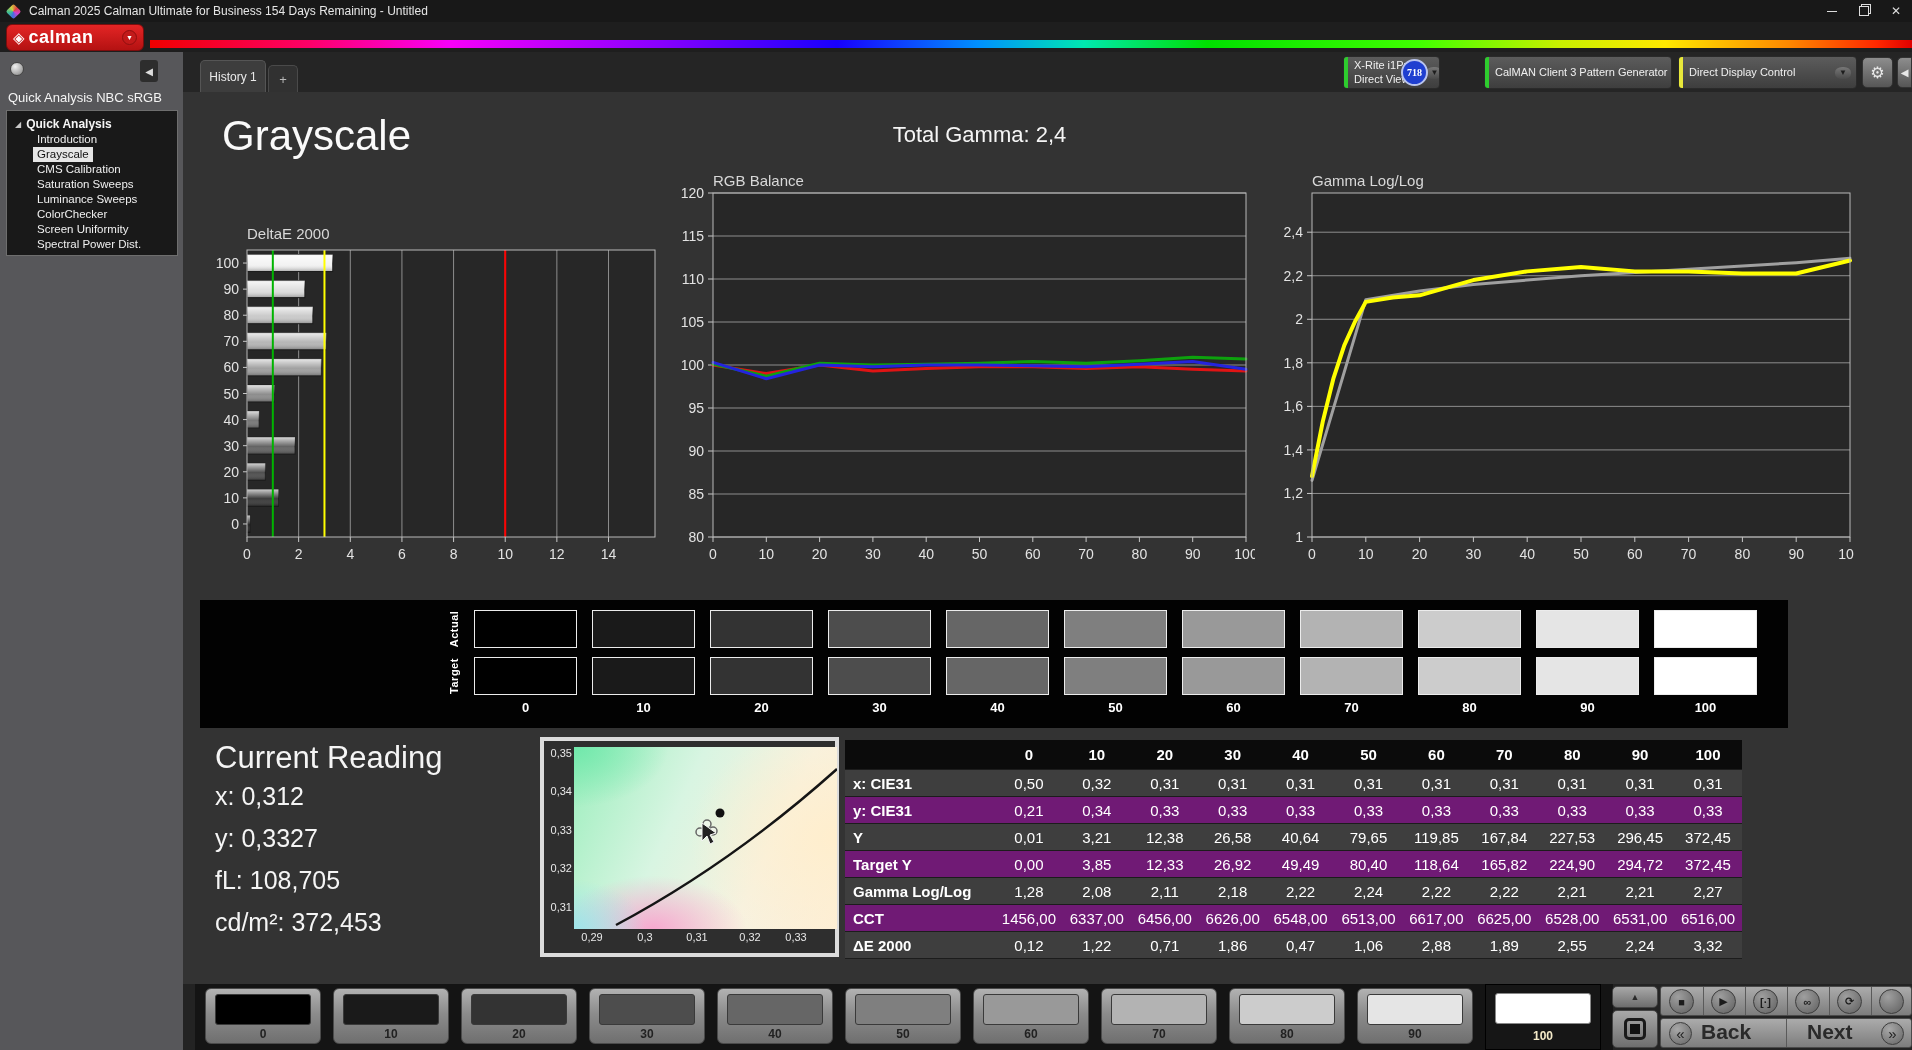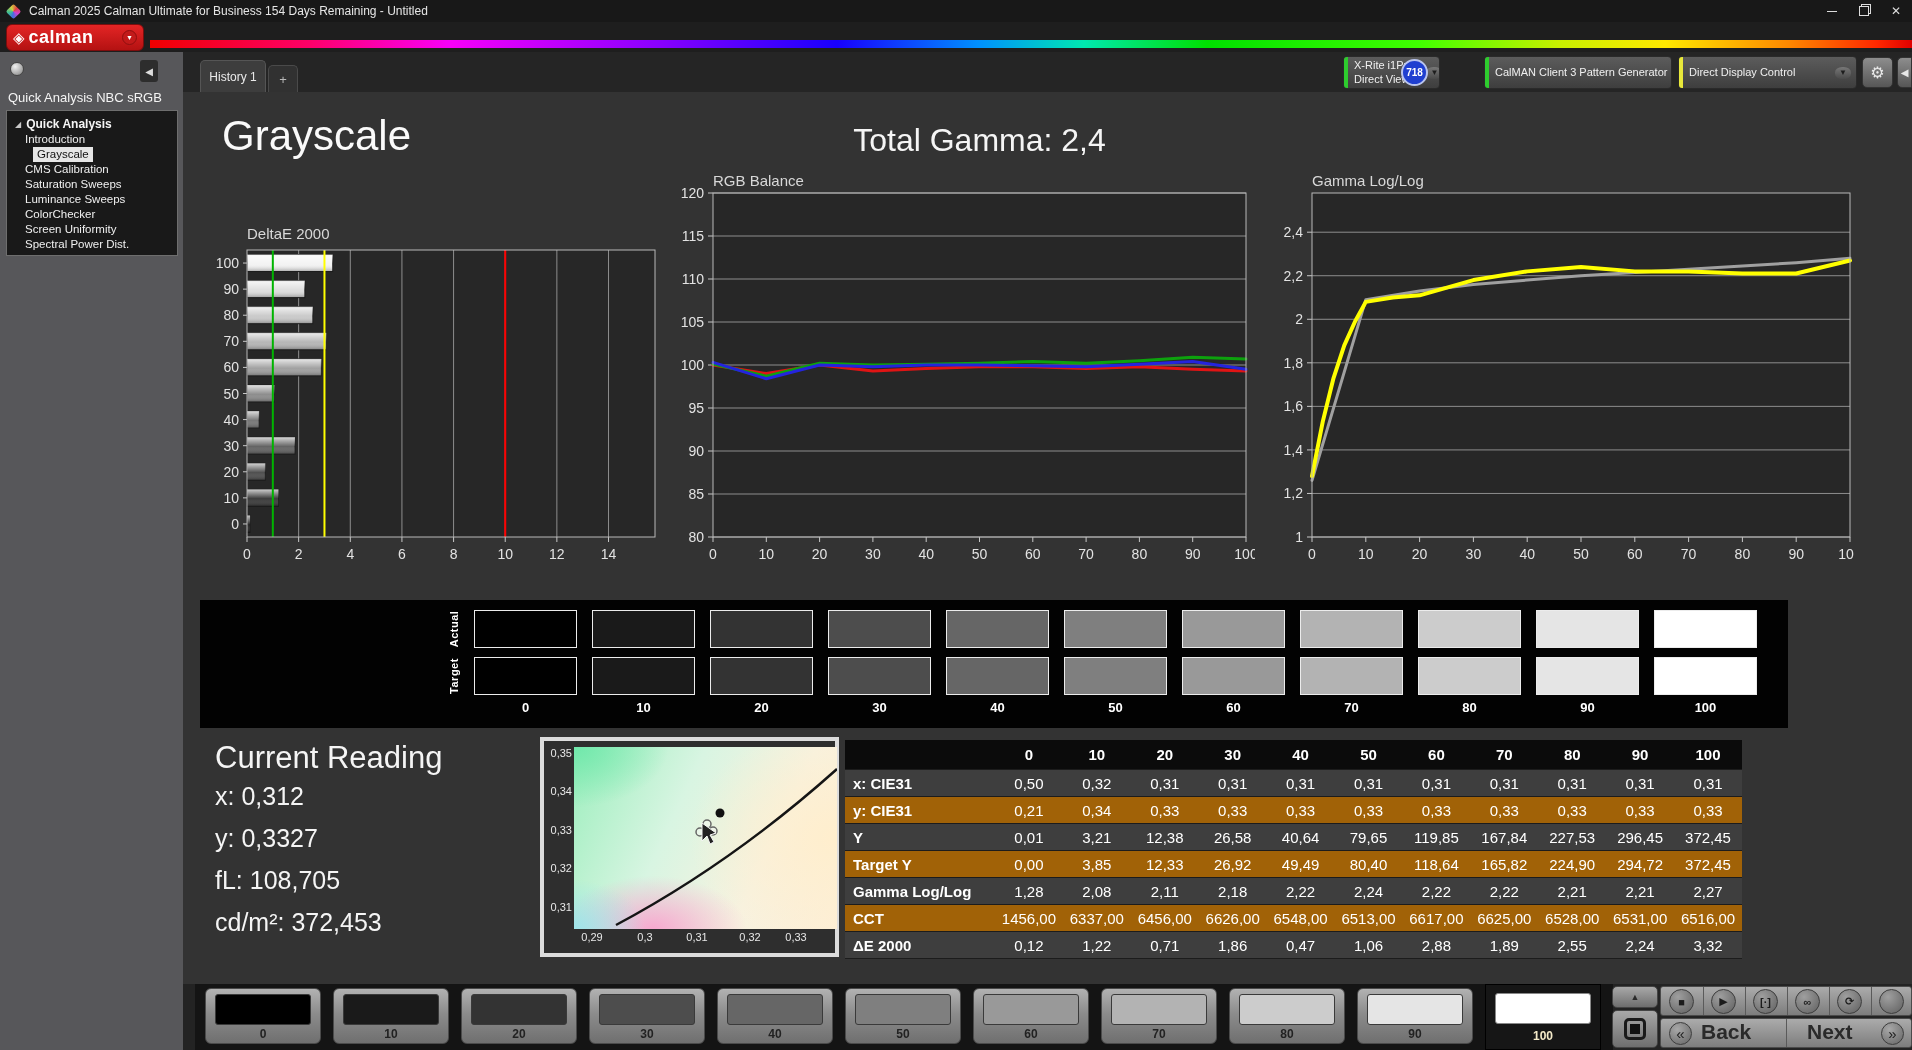--- a/index.html
+++ b/index.html
@@ -32,21 +32,21 @@
   
   .sidebar { position:absolute; left:0; top:52px; width:183px; height:998px; background:#57575a; }
   .sb-bullet { position:absolute; left:10px; top:10px; width:14px; height:14px; border-radius:50%;
                background:radial-gradient(circle at 35% 30%,#f0f0f0,#808080); border:1px solid #444; }
   .sb-collapse { position:absolute; left:140px; top:8px; width:18px; height:22px; background:#2d2d2d; border-radius:3px;
                  color:#ddd; font-size:10px; display:flex; align-items:center; justify-content:center; }
   .sb-workflow { position:absolute; left:8px; top:38px; font-size:13px; color:#f4f4f4; }
   .sb-tree { position:absolute; left:6px; top:58px; width:172px; height:146px; background:#191919; border:1px solid #6e6e6e; padding:5px 0 0 0; }
   .tree-root { display:flex; align-items:center; font-size:12px; font-weight:bold; color:#f5f5f5; padding-left:8px; height:16px; }
   .tree-root .tri { font-size:8px; color:#c8c8c8; margin-right:5px; }
-  .tree-item { font-size:11.5px; color:#f0f0f0; padding-left:18px; height:15px; line-height:15px; cursor:pointer; white-space:nowrap; }
+  .tree-item { font-size:11.5px; color:#f0f0f0; padding-left:30px; height:15px; line-height:15px; cursor:pointer; white-space:nowrap; }
   .tree-item.sel { background:#e6e6e6; color:#111; width:max-content; padding:0 4px; margin-left:26px; }
 
   
   .tabbar { position:absolute; left:183px; top:52px; width:1729px; height:40px; background:#252525; }
   .tab { position:absolute; left:17px; top:8px; width:66px; height:32px; background:#3d3d3d; border:1px solid #555; border-bottom:none;
          border-radius:5px 5px 0 0; color:#eaeaea; font-size:12px; display:flex; align-items:center; justify-content:center; }
   .tab-add { position:absolute; left:85px; top:13px; width:30px; height:27px; background:#313131; border:1px solid #4a4a4a; border-bottom:none;
          border-radius:5px 5px 0 0; color:#b9b9b9; font-size:13px; display:flex; align-items:center; justify-content:center; }
   .dd { position:absolute; top:4px; height:33px; border-radius:4px; background:linear-gradient(#5c5c5c,#3e3e3e);
         border:1px solid #2a2a2a; display:flex; align-items:center; overflow:hidden; cursor:pointer; }
@@ -55,21 +55,21 @@
   .dd .caret { margin-left:auto; margin-right:5px; width:16px; height:12px; border-radius:45%;
                background:linear-gradient(#777,#4a4a4a); color:#1d1d1d; font-size:8px; display:flex; align-items:center; justify-content:center; flex:none;}
   .badge { position:absolute; top:7px; width:27px; height:27px; border-radius:50%; background:#1f3fd0; border:2px solid #b9c4ee;
            color:#fff; font-size:10px; font-weight:bold; display:flex; align-items:center; justify-content:center; }
   .tool-btn { position:absolute; top:5px; width:31px; height:31px; border-radius:5px; background:linear-gradient(#8d8d8d,#565656);
               border:1px solid #333; color:#e8e8e8; font-size:16px; display:flex; align-items:center; justify-content:center; }
 
   
   .main { position:absolute; left:183px; top:92px; width:1729px; height:892px; background:#333; }
   .h-page { position:absolute; left:39px; top:20px; font-size:42px; color:#fafafa; }
-  .h-sub  { position:absolute; font-size:32px; color:#f5f5f5; text-align:center; }
+  .h-sub  { position:absolute; font-size:22px; color:#f5f5f5; text-align:center; }
   .chart-title { position:absolute; font-size:15px; color:#d8d8d8; }
   svg text.tick { fill:#e3e3e3; font-size:14px; }
   svg text.cat  { fill:#e3e3e3; font-size:14px; }
 
   
   .strip-panel { position:absolute; left:17px; top:508px; width:1588px; height:128px; background:#020202; }
   .strip-rowlabel { position:absolute; width:16px; height:38px; display:flex; align-items:center; justify-content:center; }
   .strip-rowlabel span { transform:rotate(-90deg); font-size:11px; font-weight:bold; color:#fff; letter-spacing:.5px; }
   .strip-swatch { position:absolute; width:103px; height:38px; border:1px solid #ececec; }
   .strip-label { position:absolute; width:103px; text-align:center; font-size:13px; color:#fff; font-weight:bold; }
@@ -90,21 +90,21 @@
       radial-gradient(ellipse 70% 80% at 100% 50%, rgba(255,238,205,1), rgba(255,238,205,0) 80%),
       linear-gradient(115deg,#9ceebd 0%,#d8f5e2 38%,#f7f2e0 70%,#fdeed6 100%); }
 
   
   .rtable { position:absolute; left:662px; top:648px; width:897px; height:219px; display:grid;
             grid-template-columns:150px repeat(11,1fr); grid-template-rows:30px repeat(7,27px); font-size:15px; }
   .rt-cell { display:flex; align-items:center; justify-content:center; color:#fff; border-bottom:1px solid #1c1c1c; }
   .rt-head { background:#0b0b0b; font-weight:bold; }
   .rt-label { justify-content:flex-start; padding-left:8px; font-weight:bold; }
   .row-dark { background:#3e3e3e; }
-  .row-light { background:#a16207; }
+  .row-light { background:#701a75; }
 
   
   .bottombar { position:absolute; left:183px; top:984px; width:1729px; height:66px; background:#232323; }
   .bb-strip { position:absolute; left:12px; top:0; width:1418px; height:66px; background:#141414; }
   .bb-btn { position:absolute; top:4px; width:116px; height:56px; border-radius:6px; background:linear-gradient(#b2b2b2,#8c8c8c 45%,#6f6f6f);
             border:1px solid #4a4a4a; cursor:pointer; }
   .bb-btn .sw { position:absolute; left:9px; top:5px; width:96px; height:31px; border:1px solid #3a3a3a; border-radius:3px; }
   .bb-btn .lb { position:absolute; left:0; top:38px; width:100%; text-align:center; font-size:12px; font-weight:bold; color:#222; }
   .bb-btn.sel { top:0; height:66px; background:#161616; border-color:#000; border-radius:0; }
   .bb-btn.sel .sw { top:8px; border-color:#888; background:#fff; }
@@ -170,21 +170,21 @@
   <div class="tab">History 1</div>
   <div class="tab-add">+</div>
 
   <div class="dd" style="left:1160px;width:97px;">
     <span class="accent" id="meter-accent" style="background: rgb(46, 204, 46);"></span>
     <span class="dd-text">
       <span>X-Rite i1Pro 3</span><br><span>Direct View</span>
     </span>
     <span class="caret">▼</span>
   </div>
-  <div class="badge" style="left:1218px;">718</div>
+  <div class="badge" style="left:1218px;font-family:Liberation Serif, serif;">718</div>
   <div class="dd" style="left:1301px;width:188px;">
     <span class="accent" id="pattern-accent" style="background: rgb(46, 204, 46);"></span>
     <span class="dd-text">CalMAN Client 3 Pattern Generator</span>
     <span class="caret">▼</span>
   </div>
   <div class="dd" style="left:1495px;width:179px;">
     <span class="accent" id="display-accent" style="background: rgb(232, 232, 58);"></span>
     <span class="dd-text">Direct Display Control</span>
     <span class="caret">▼</span>
   </div>

